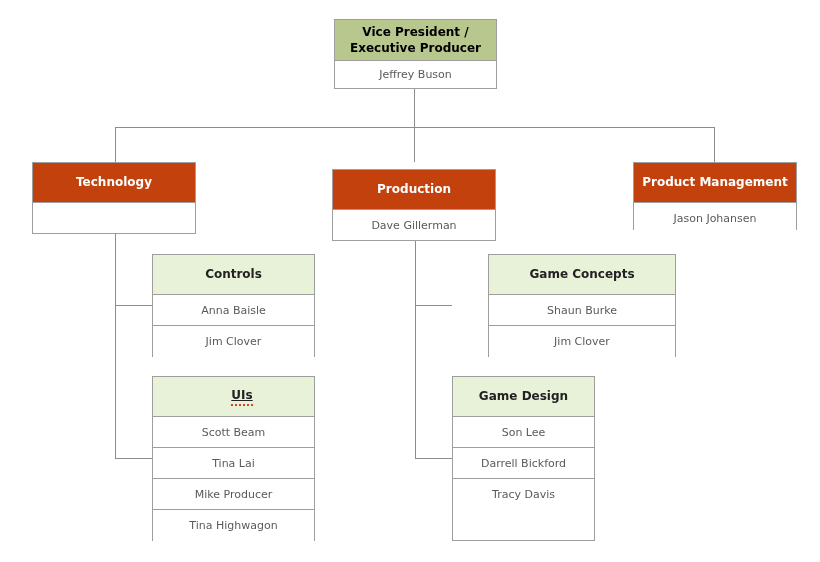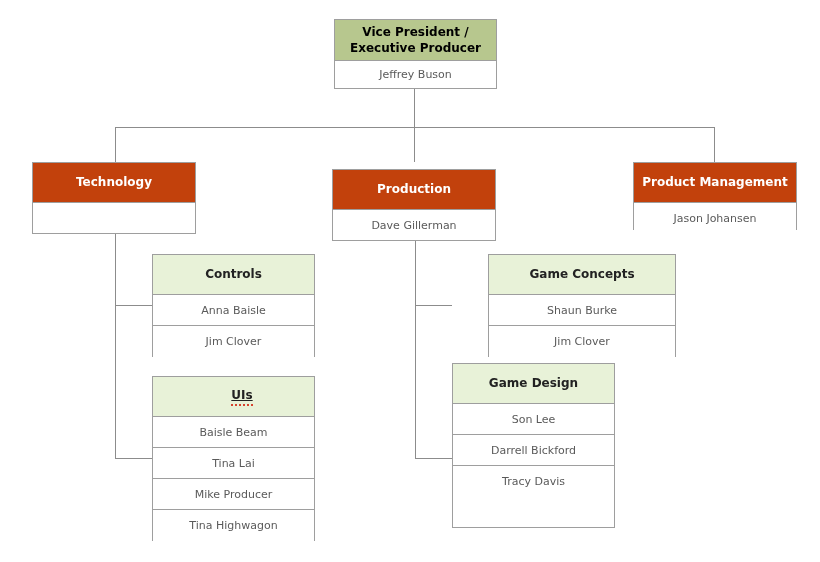--- a/index.html
+++ b/index.html
@@ -49,21 +49,21 @@
   .pos-top .hdr{height:41px;}
   .pos-top .row{height:27px;}
   .pos-tech{left:32px;top:162px;width:164px;height:72px;}
   .pos-prod{left:332px;top:162px;width:164px;height:72px;margin-top:7px;}
   .pos-pm{left:633px;top:162px;width:164px;height:68px;}
   .pos-tech .hdr,.pos-prod .hdr,.pos-pm .hdr{height:40px;}
   .pos-tech .row,.pos-prod .row,.pos-pm .row{height:30px;}
   .pos-controls{left:152px;top:254px;width:163px;height:103px;}
   .pos-uis{left:152px;top:376px;width:163px;height:165px;}
   .pos-gc{left:452px;top:254px;width:188px;height:103px;margin-left:36px;}
-  .pos-gd{left:452px;top:363px;width:163px;height:165px;}
+  .pos-gd{left:452px;top:376px;width:143px;height:165px;}
   .pos-controls .hdr,.pos-uis .hdr,.pos-gc .hdr,.pos-gd .hdr{height:40px;}
   
   .ln-v1{left:414px;top:89px;width:1px;height:38px;}
   .ln-h1{left:115px;top:127px;width:600px;height:1px;}
   .ln-v2{left:115px;top:127px;width:1px;height:35px;}
   .ln-v3{left:414px;top:127px;width:1px;height:35px;}
   .ln-v4{left:714px;top:127px;width:1px;height:35px;}
   .ln-v5{left:115px;top:234px;width:1px;height:224px;}
   .ln-h2{left:115px;top:305px;width:37px;height:1px;}
   .ln-h3{left:115px;top:458px;width:37px;height:1px;}
@@ -111,21 +111,21 @@
   <div class="box pos-controls">
     <div class="hdr hdr-pale">Controls</div>
     <div class="row">Anna Baisle</div>
     <div class="row">Jim Clover</div>
   </div>
 
   <div class="box pos-uis">
     <div class="hdr hdr-pale">
         <span class="underline-spell">UIs</span>
       </div>
-    <div class="row">Baisle Beam</div>
+    <div class="row">Scott Beam</div>
     <div class="row">Tina Lai</div>
     <div class="row">Mike Producer</div>
     <div class="row">Tina Highwagon</div>
   </div>
 
   <div class="box pos-gc">
     <div class="hdr hdr-pale">Game Concepts</div>
     <div class="row">Shaun Burke</div>
     <div class="row">Jim Clover</div>
   </div>

